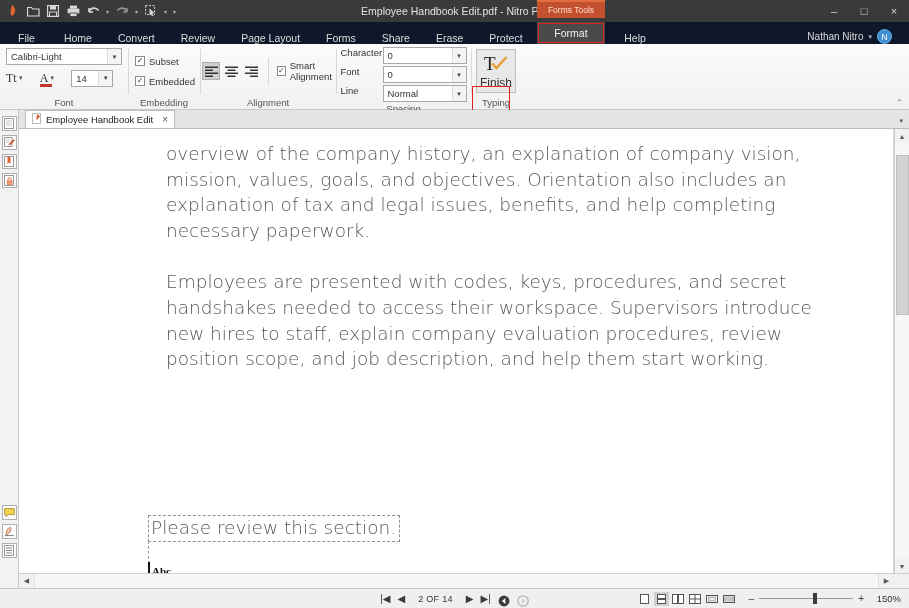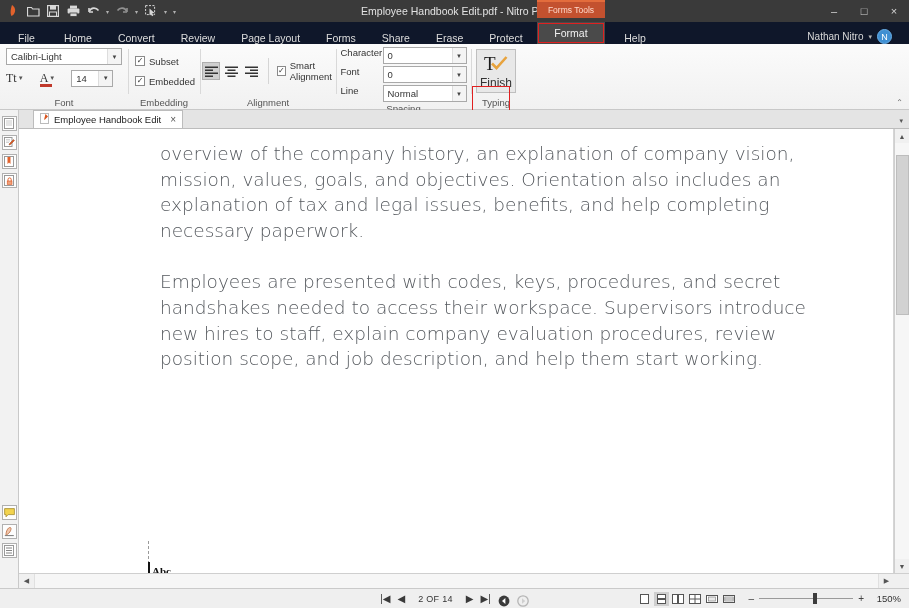--- a/index.html
+++ b/index.html
@@ -169,42 +169,42 @@
     width: 15px; height: 15px; border: 1px solid #b0b0b0; background: #fdfdfd;
     display: flex; align-items: center; justify-content: center;
   }
   .lb-spacer { flex: 1; }
   .lb-bottom { display: flex; flex-direction: column; gap: 4px; padding-bottom: 30px; }
 
   .docarea { flex: 1; display: flex; flex-direction: column; min-width: 0; position: relative; }
 
   .doctabs {
     height: 19px; background: #e4e4e4; border-bottom: 1px solid #bcbcbc;
-    display: flex; align-items: flex-end; padding-left: 14px; position: relative;
+    display: flex; align-items: flex-end; padding-left: 6px; position: relative;
     flex: 0 0 19px;
   }
   .doctab {
     height: 18px; background: #fff; border: 1px solid #bcbcbc; border-bottom: none;
     display: flex; align-items: center; gap: 5px; padding: 0 6px;
     font-size: 9.5px; color: #222;
   }
   .doctab .pdfico { color: #d9541e; font-size: 10px; line-height: 1; }
   .doctab .x { font-size: 10px; color: #555; margin-left: 4px; }
   .doctabs .menu-caret {
     position: absolute; right: 6px; bottom: 3px; font-size: 7px; color: #555;
   }
 
   .canvaswrap { flex: 1; display: flex; min-height: 0; }
   .canvas {
     flex: 1; background: #fff; position: relative; overflow: hidden;
     border-right: 1px solid #d5d5d5;
   }
 
   .page-text {
-    position: absolute; left: 141px; top: 12px; width: 660px;
+    position: absolute; left: 147px; top: 12px; width: 660px;
     color: #55595e; font-size: 18.5px; line-height: 25.7px;
     font-family: "DejaVu Sans", sans-serif; font-weight: 300;
   }
   .para { margin-bottom: 25.5px; }
 
   .editbox {
     position: absolute; left: 129px; top: 386px;
     border: 1px dashed #909090; padding: 1px 3px 2px 2px;
   }
   .editbox .t {
@@ -577,20 +577,23 @@
         <span class="menu-caret">▾</span>
       </div>
 
       <div class="canvaswrap">
         <div class="canvas">
           <div class="page-text">
             <div class="para">overview of the company history, an explanation of company vision, mission, values, goals, and objectives. Orientation also includes an explanation of tax and legal issues, benefits, and help completing necessary paperwork.</div>
             <div class="para">Employees are presented with codes, keys, procedures, and secret handshakes needed to access their workspace. Supervisors introduce new hires to staff, explain company evaluation procedures, review position scope, and job description, and help them start working.</div>
           </div>
 
+          <div class="editbox">
+            <div class="t">Please review this section.</div>
+          </div>
           <div class="editbox-tail"></div>
 
           <div class="abcbox">
             <span class="caret"></span>
             <span class="t">Abc</span>
             
           </div>
         </div>
 
         <div class="vscroll">

